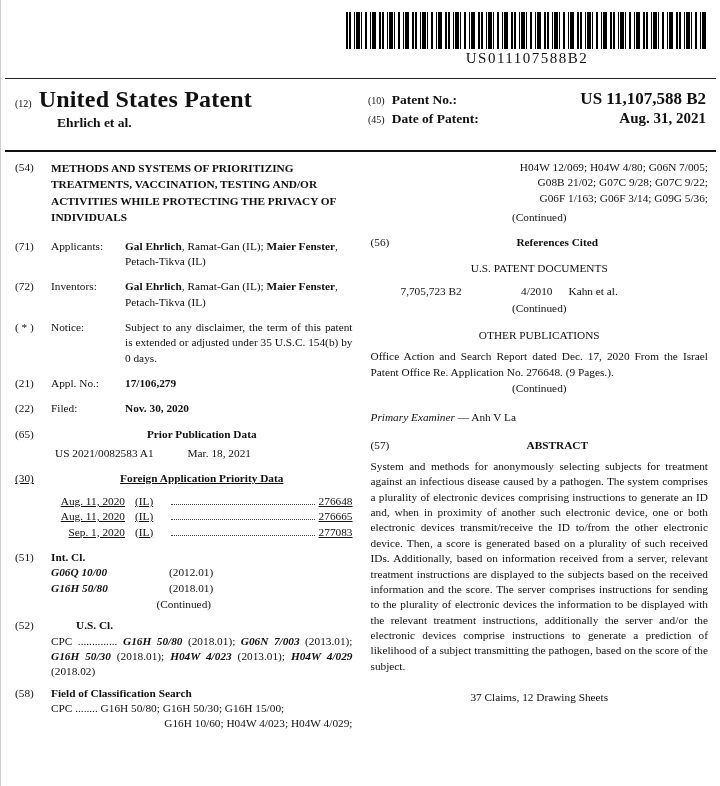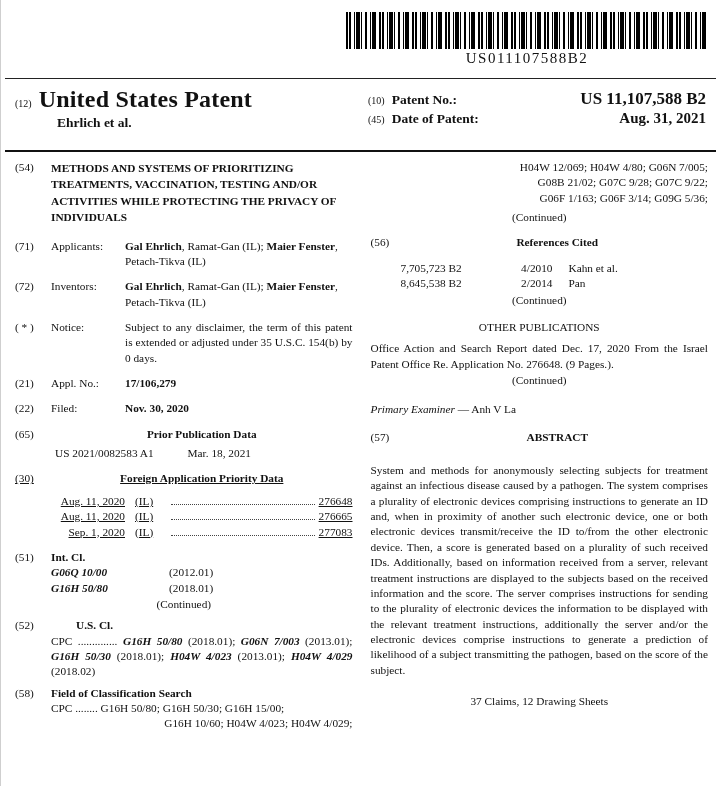--- a/index.html
+++ b/index.html
@@ -66,21 +66,21 @@
   .fcs2 { text-align:right; }
   
   .cpc-cont { text-align:right; padding-left:40px; }
   .refs-table { margin:6px 0 0 30px; }
   .ref-row { display:flex; }
   .ref-num { width:100px; flex:none; }
   .ref-date { width:52px; flex:none; text-align:right; margin-right:16px; }
   .otherpubs-text { margin-top:6px; text-align:justify; }
   .examiner { margin:14px 0 12px 0; }
   .examiner i { font-style:italic; }
-  .abstract-head { display:flex; margin-bottom:18px; }
+  .abstract-head { display:flex; margin-bottom:6px; }
   .claims { font-weight:normal; text-align:center; margin-top:16px; }
 </style>
 </head>
 <body>
 
 <div class="page">
 
   <div class="barcode-wrap">
     <div class="barcode"></div>
     <div class="barcode-text">US011107588B2</div>
@@ -227,31 +227,27 @@
         <div class="cpc-cont">G08B 21/02; G07C 9/28; G07C 9/22;</div>
         <div class="cpc-cont">G06F 1/163; G06F 3/14; G09G 5/36;</div>
         <div class="continued" style="margin-top:4px;">(Continued)</div>
       </div>
 
       <div style="margin-bottom:12px;">
         <div style="display:flex; margin-bottom:10px;">
           <span class="tagc">(56)</span>
           <span class="cnt sec-head">References Cited</span>
         </div>
+        <div style="text-align:center; margin-bottom:8px;">U.S. PATENT DOCUMENTS</div>
         <div class="refs-table">
           <div class="ref-row">
             <span class="ref-num">7,705,723 B2</span>
             <span class="ref-date">4/2010</span>
             <span>Kahn et al.</span>
           </div>
-          <div class="ref-row">
-            <span class="ref-num">8,645,538 B2</span>
-            <span class="ref-date">2/2014</span>
-            <span>Pan</span>
-          </div>
         </div>
         <div class="continued">(Continued)</div>
       </div>
 
       <div style="margin-bottom:2px;">
         <div style="text-align:center; margin-bottom:4px;">OTHER PUBLICATIONS</div>
         <div class="otherpubs-text">Office Action and Search Report dated Dec. 17, 2020 From the Israel Patent Office Re. Application No. 276648. (9 Pages.).</div>
         <div class="continued">(Continued)</div>
       </div>
 

